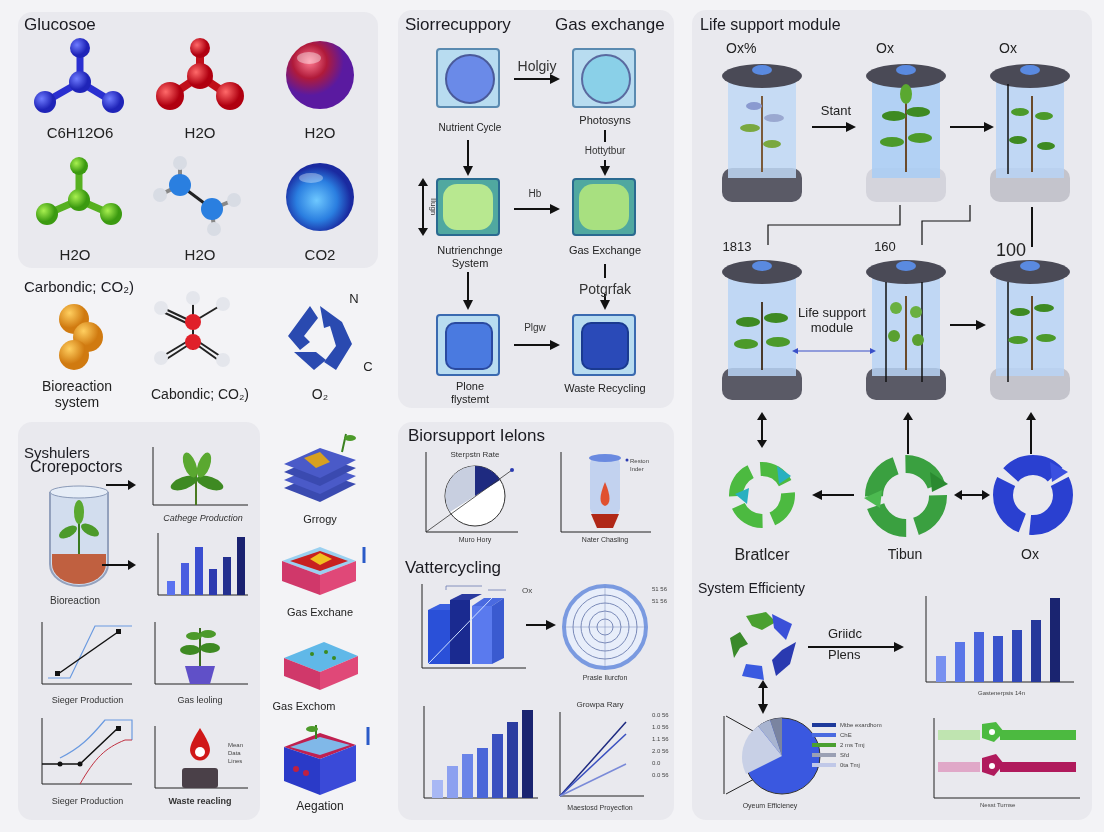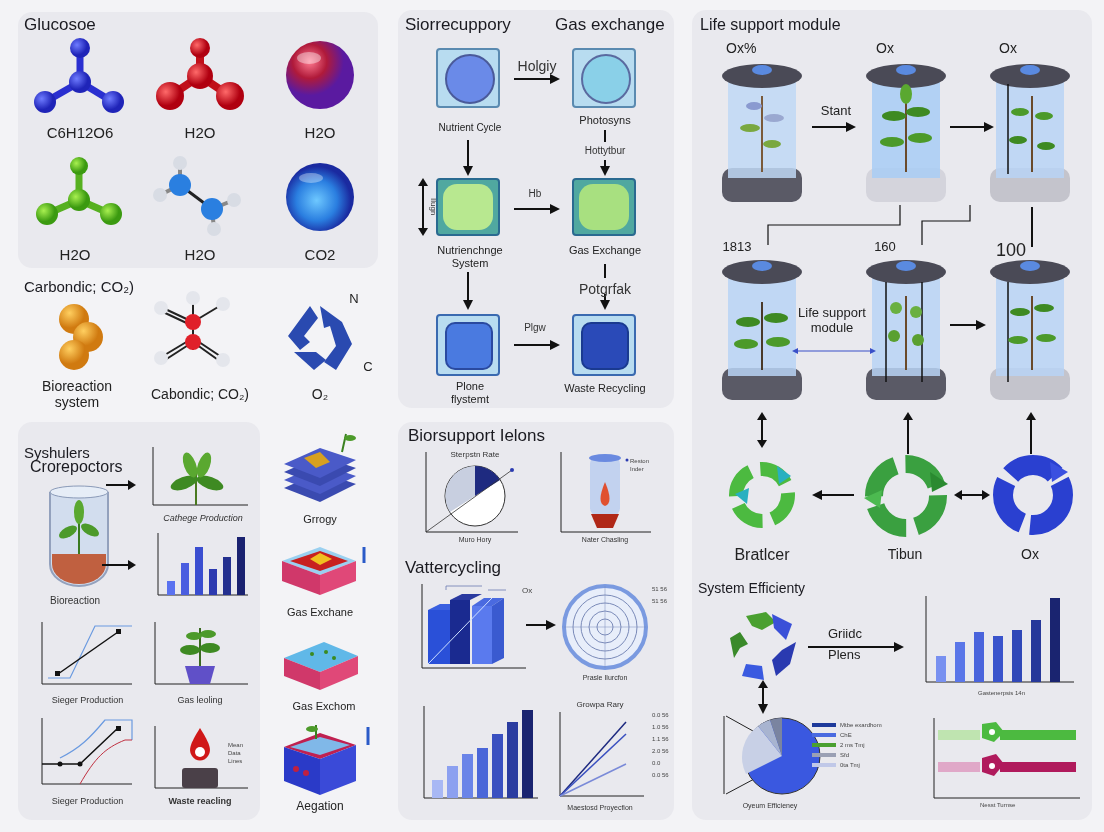--- a/index.html
+++ b/index.html
@@ -267,21 +267,21 @@
 <div class="lbl" style="left:280px;top:606px;width:80px;font-size:11px;">Gas Exchane</div>
 
 <svg style="left:282px;top:640px" width="80" height="50">
   <path d="M2 18 L42 2 L76 16 L38 32 Z" fill="#60b8e8"></path>
   <path d="M2 18 L38 32 L38 50 L2 36 Z" fill="#d0386a"></path>
     <path d="M76 16 L38 32 L38 50 L76 34 Z" fill="#e04878"></path>
   <circle cx="30" cy="14" r="2" fill="#3a8a20"></circle>
     <circle cx="44" cy="12" r="2" fill="#3a8a20"></circle>
     <circle cx="52" cy="18" r="2" fill="#3a8a20"></circle>
 </svg>
-<div class="lbl" style="left:284px;top:700px;width:80px;font-size:11px;">Gas Exchom</div>
+<div class="lbl" style="left:264px;top:700px;width:80px;font-size:11px;">Gas Exchom</div>
 
 <svg style="left:280px;top:725px" width="95" height="70">
   <path d="M4 22 L40 8 L76 20 L40 34 Z" fill="#c02050"></path>
     <path d="M10 22 L40 12 L70 20 L40 30 Z" fill="#80b8e8"></path>
   <path d="M4 22 L40 34 L40 70 L4 56 Z" fill="#2a3ac8"></path>
     <path d="M76 20 L40 34 L40 70 L76 56 Z" fill="#3a4ad8"></path>
   <circle cx="16" cy="44" r="3" fill="#c02040"></circle>
     <circle cx="26" cy="48" r="3" fill="#c02040"></circle>
   <line x1="36" y1="14" x2="36" y2="0" stroke="#3a8020" stroke-width="2"></line>
     <ellipse cx="32" cy="4" rx="6" ry="3" fill="#4c9a2a"></ellipse>

